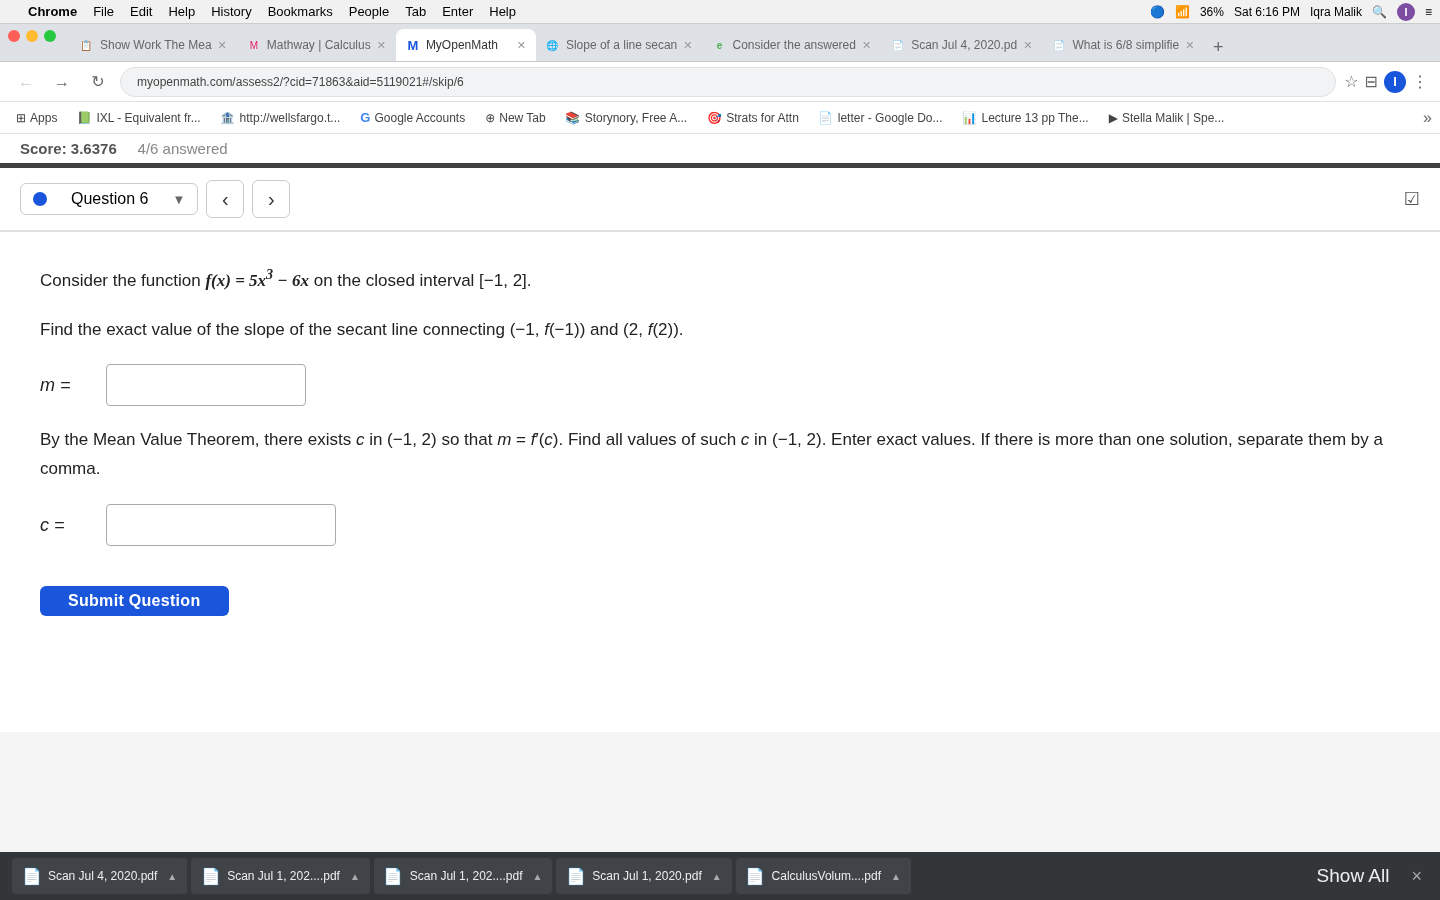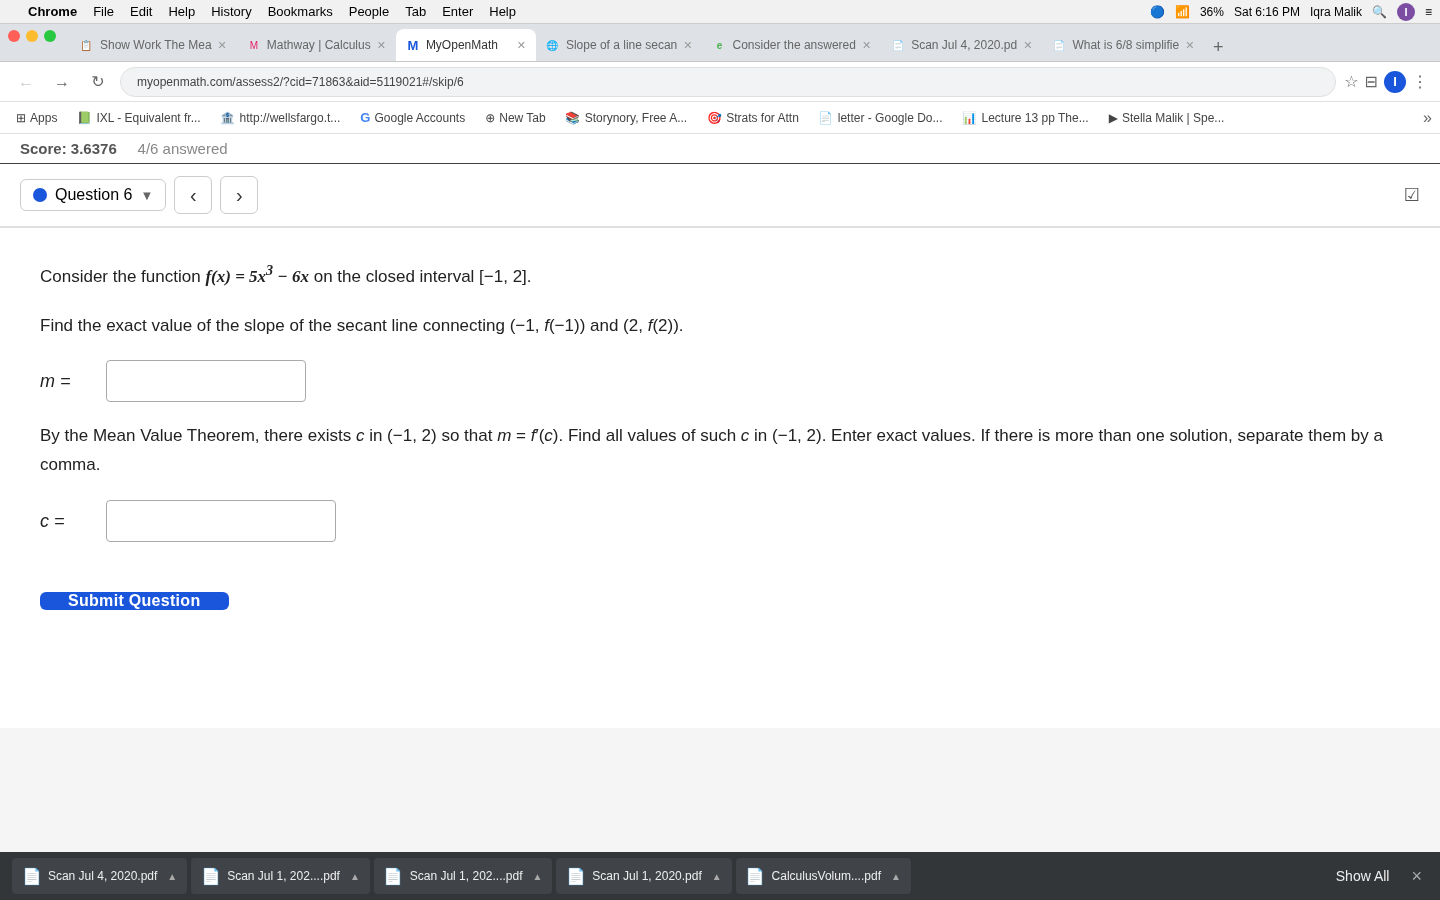--- a/index.html
+++ b/index.html
@@ -156,36 +156,36 @@
       height: calc(900px - 24px - 38px - 40px - 32px - 48px);
       overflow-y: auto;
     }
 
     
     .score-bar {
       background: white;
       padding: 6px 20px;
       font-size: 15px;
       color: #555;
-      border-bottom: 1px solid #404040;
+      border-bottom: 5px solid #404040;
     }
 
     
     .question-nav {
       background: white;
       padding: 12px 20px;
       display: flex;
       align-items: center;
       gap: 8px;
       border-bottom: 2px solid #e0e0e0;
     }
     .question-dropdown {
       display: flex;
       align-items: center;
-      gap: 8px;
+      gap: 24px;
       border: 1px solid #ccc;
       border-radius: 6px;
       padding: 6px 12px;
       background: white;
       cursor: pointer;
       font-size: 16px;
       font-weight: 500;
     }
     .question-dot {
       width: 14px;
@@ -245,26 +245,26 @@
       border: 1px solid #aaa;
       border-radius: 4px;
       padding: 0 10px;
       font-size: 16px;
       background: white;
     }
     .submit-btn {
       background: #1a56db;
       color: white;
       border: none;
-      padding: 0 28px;
+      padding: 6px 28px;
       border-radius: 6px;
       font-size: 16px;
       font-weight: 600;
       cursor: pointer;
-      margin-top: 30px;
+      margin-top: 20px;
       letter-spacing: 0.3px;
     }
 
     
     .download-bar {
       position: fixed;
       bottom: 0;
       left: 0;
       right: 0;
       height: 48px;
@@ -285,21 +285,21 @@
       color: #eee;
       font-size: 12px;
       cursor: pointer;
       height: 36px;
     }
     .download-icon { font-size: 16px; color: #88aacc; }
     .download-caret { font-size: 10px; color: #aaa; margin-left: 4px; }
     .download-show-all {
       margin-left: auto;
       color: #eee;
-      font-size: 14px;
+      font-size: 19px;
       cursor: pointer;
       padding: 4px 12px;
     }
     .download-close-bar {
       color: #aaa;
       font-size: 18px;
       cursor: pointer;
       padding: 0 6px;
     }
 

